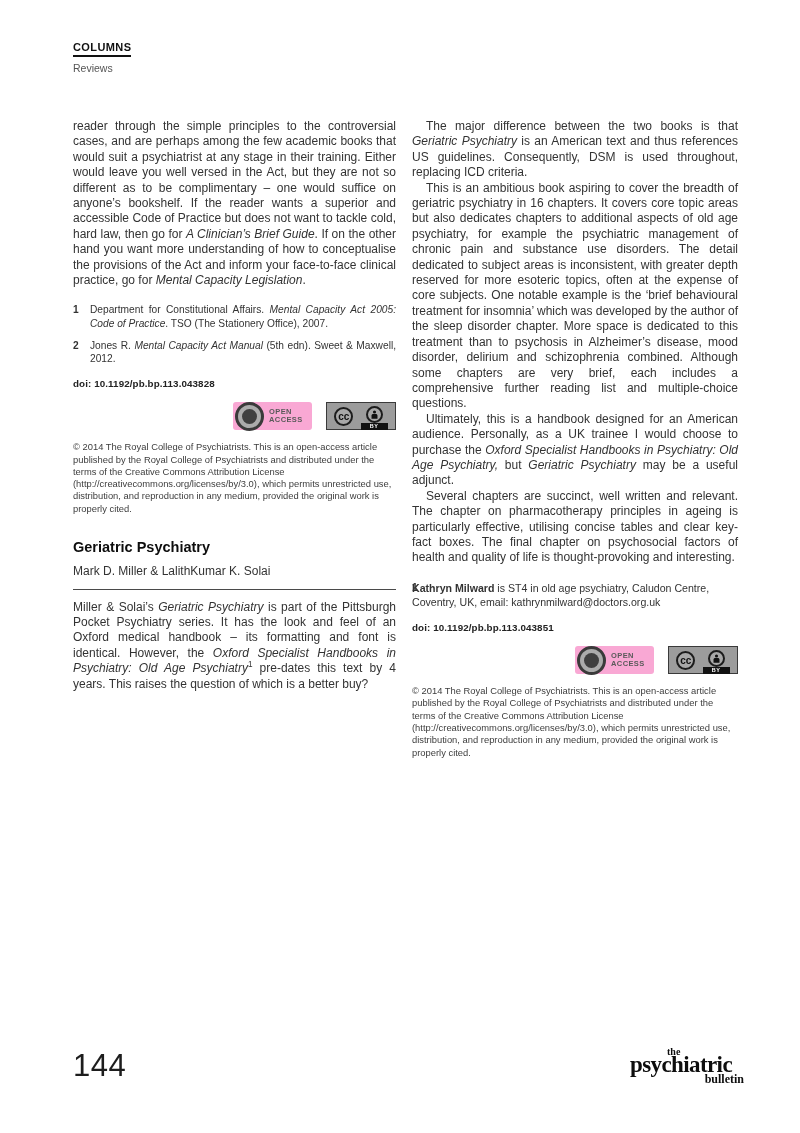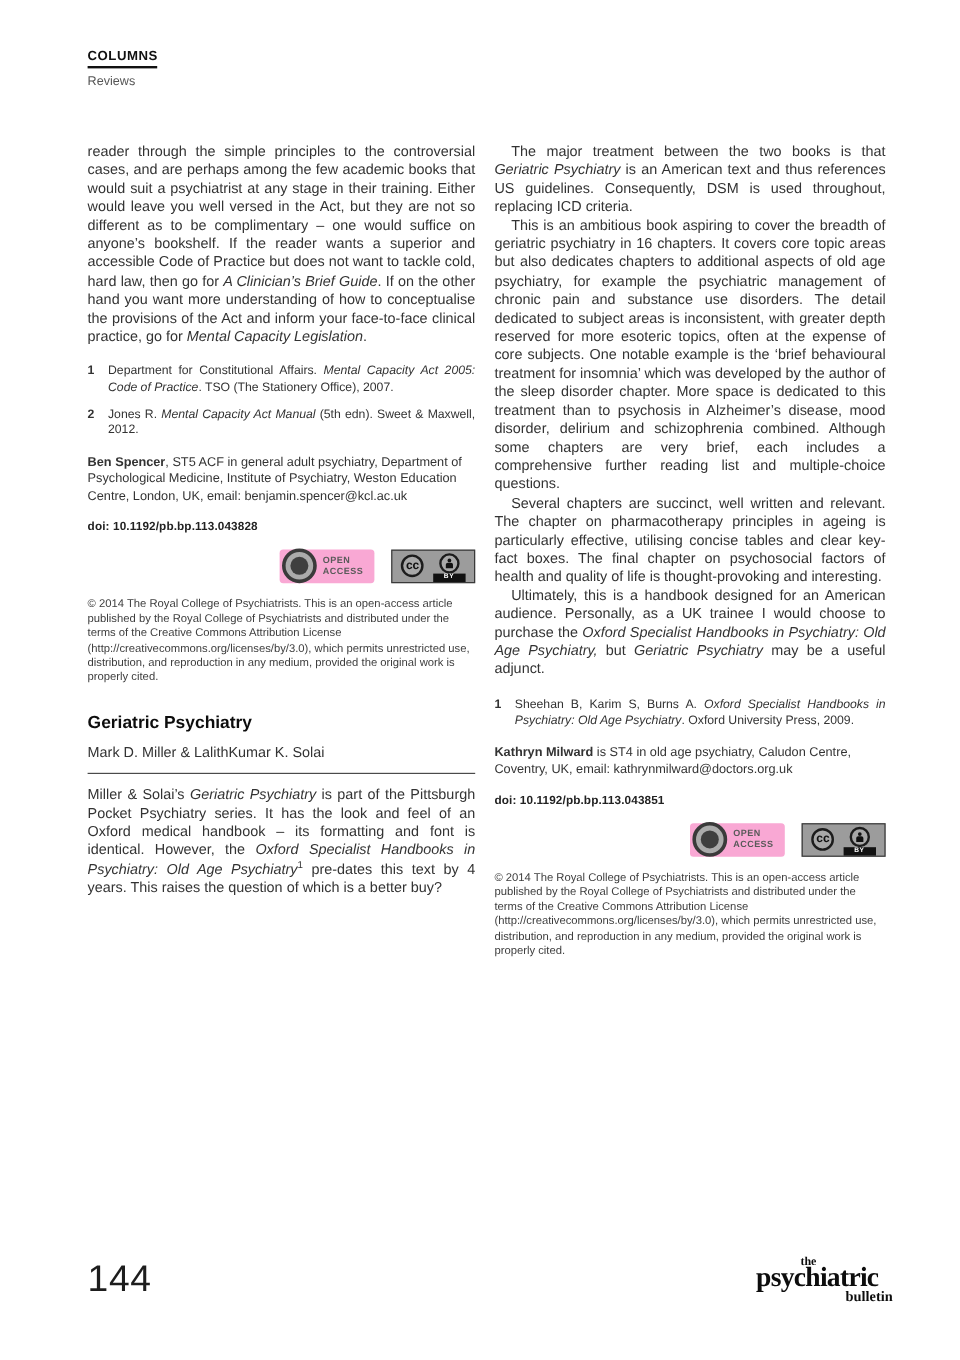--- a/index.html
+++ b/index.html
@@ -87,21 +87,20 @@
       <div class="ref">
         <span class="ref-num">1</span>
         <span><span>Department for Constitutional Affairs. </span><span style="font-style: italic;">Mental Capacity Act 2005: Code of Practice</span><span>. TSO (The Stationery Office), 2007.</span></span>
       </div>
       <div class="ref">
         <span class="ref-num">2</span>
         <span><span>Jones R. </span><span style="font-style: italic;">Mental Capacity Act Manual</span><span> (5th edn). Sweet &amp; Maxwell, 2012.</span></span>
       </div>
     </div>
 
-    <div class="bio"><span style="font-weight: bold;">Ben Spencer</span><span>, ST5 ACF in general adult psychiatry, Department of Psychological Medicine, Institute of Psychiatry, Weston Education Centre, London, UK, email: benjamin.spencer@kcl.ac.uk</span></div>
 
     <div class="doi">doi: 10.1192/pb.bp.113.043828</div>
 
     <div class="badge-row">
       <div class="oa-badge">
         <span class="oa-circle"></span>
         <span class="oa-label">OPEN ACCESS</span>
       </div>
       <div class="cc-badge">
         <span class="cc-circle">cc</span>
@@ -125,29 +124,28 @@
         <div>Mark D. Miller &amp; LalithKumar K. Solai</div>
       </div>
       <hr class="rule">
     </div>
 
     <p class="para"><span>Miller &amp; Solai’s </span><span style="font-style: italic;">Geriatric Psychiatry</span><span> is part of the Pittsburgh Pocket Psychiatry series. It has the look and feel of an Oxford medical handbook – its formatting and font is identical. However, the </span><span style="font-style: italic;">Oxford Specialist Handbooks in Psychiatry: Old Age Psychiatry</span><sup>1</sup><span> pre-dates this text by 4 years. This raises the question of which is a better buy?</span></p>
   </div>
 
   <div class="col-right">
 
-    <p class="para ind"><span>The major treatment between the two books is that </span><span style="font-style: italic;">Geriatric Psychiatry</span><span> is an American text and thus references US guidelines. Consequently, DSM is used throughout, replacing ICD criteria.</span></p>
+    <p class="para ind"><span>The major difference between the two books is that </span><span style="font-style: italic;">Geriatric Psychiatry</span><span> is an American text and thus references US guidelines. Consequently, DSM is used throughout, replacing ICD criteria.</span></p>
     <p class="para ind"><span>This is an ambitious book aspiring to cover the breadth of geriatric psychiatry in 16 chapters. It covers core topic areas but also dedicates chapters to additional aspects of old age psychiatry, for example the psychiatric management of chronic pain and substance use disorders. The detail dedicated to subject areas is inconsistent, with greater depth reserved for more esoteric topics, often at the expense of core subjects. One notable example is the ‘brief behavioural treatment for insomnia’ which was developed by the author of the sleep disorder chapter. More space is dedicated to this treatment than to psychosis in Alzheimer’s disease, mood disorder, delirium and schizophrenia combined. Although some chapters are very brief, each includes a comprehensive further reading list and multiple-choice questions.</span></p>
+    <p class="para ind"><span>Ultimately, this is a handbook designed for an American audience. Personally, as a UK trainee I would choose to purchase the </span><span style="font-style: italic;">Oxford Specialist Handbooks in Psychiatry: Old Age Psychiatry,</span><span> but </span><span style="font-style: italic;">Geriatric Psychiatry</span><span> may be a useful adjunct.</span></p>
     <p class="para ind"><span>Several chapters are succinct, well written and relevant. The chapter on pharmacotherapy principles in ageing is particularly effective, utilising concise tables and clear key-fact boxes. The final chapter on psychosocial factors of health and quality of life is thought-provoking and interesting.</span></p>
-    <p class="para ind"><span>Ultimately, this is a handbook designed for an American audience. Personally, as a UK trainee I would choose to purchase the </span><span style="font-style: italic;">Oxford Specialist Handbooks in Psychiatry: Old Age Psychiatry,</span><span> but </span><span style="font-style: italic;">Geriatric Psychiatry</span><span> may be a useful adjunct.</span></p>
 
     <div class="refs">
       <div class="ref">
         <span class="ref-num">1</span>
-        <span><span>Sheehan B, Karim S, Burns A. </span><span style="font-style: italic;">Oxford Specialist Handbooks in Psychiatry: Old Age Psychiatry</span><span>. Oxford University Press, 2009.</span></span>
       </div>
     </div>
 
     <div class="bio"><span style="font-weight: bold;">Kathryn Milward</span><span> is ST4 in old age psychiatry, Caludon Centre, Coventry, UK, email: kathrynmilward@doctors.org.uk</span></div>
 
     <div class="doi">doi: 10.1192/pb.bp.113.043851</div>
 
     <div class="badge-row">
       <div class="oa-badge">
         <span class="oa-circle"></span>

